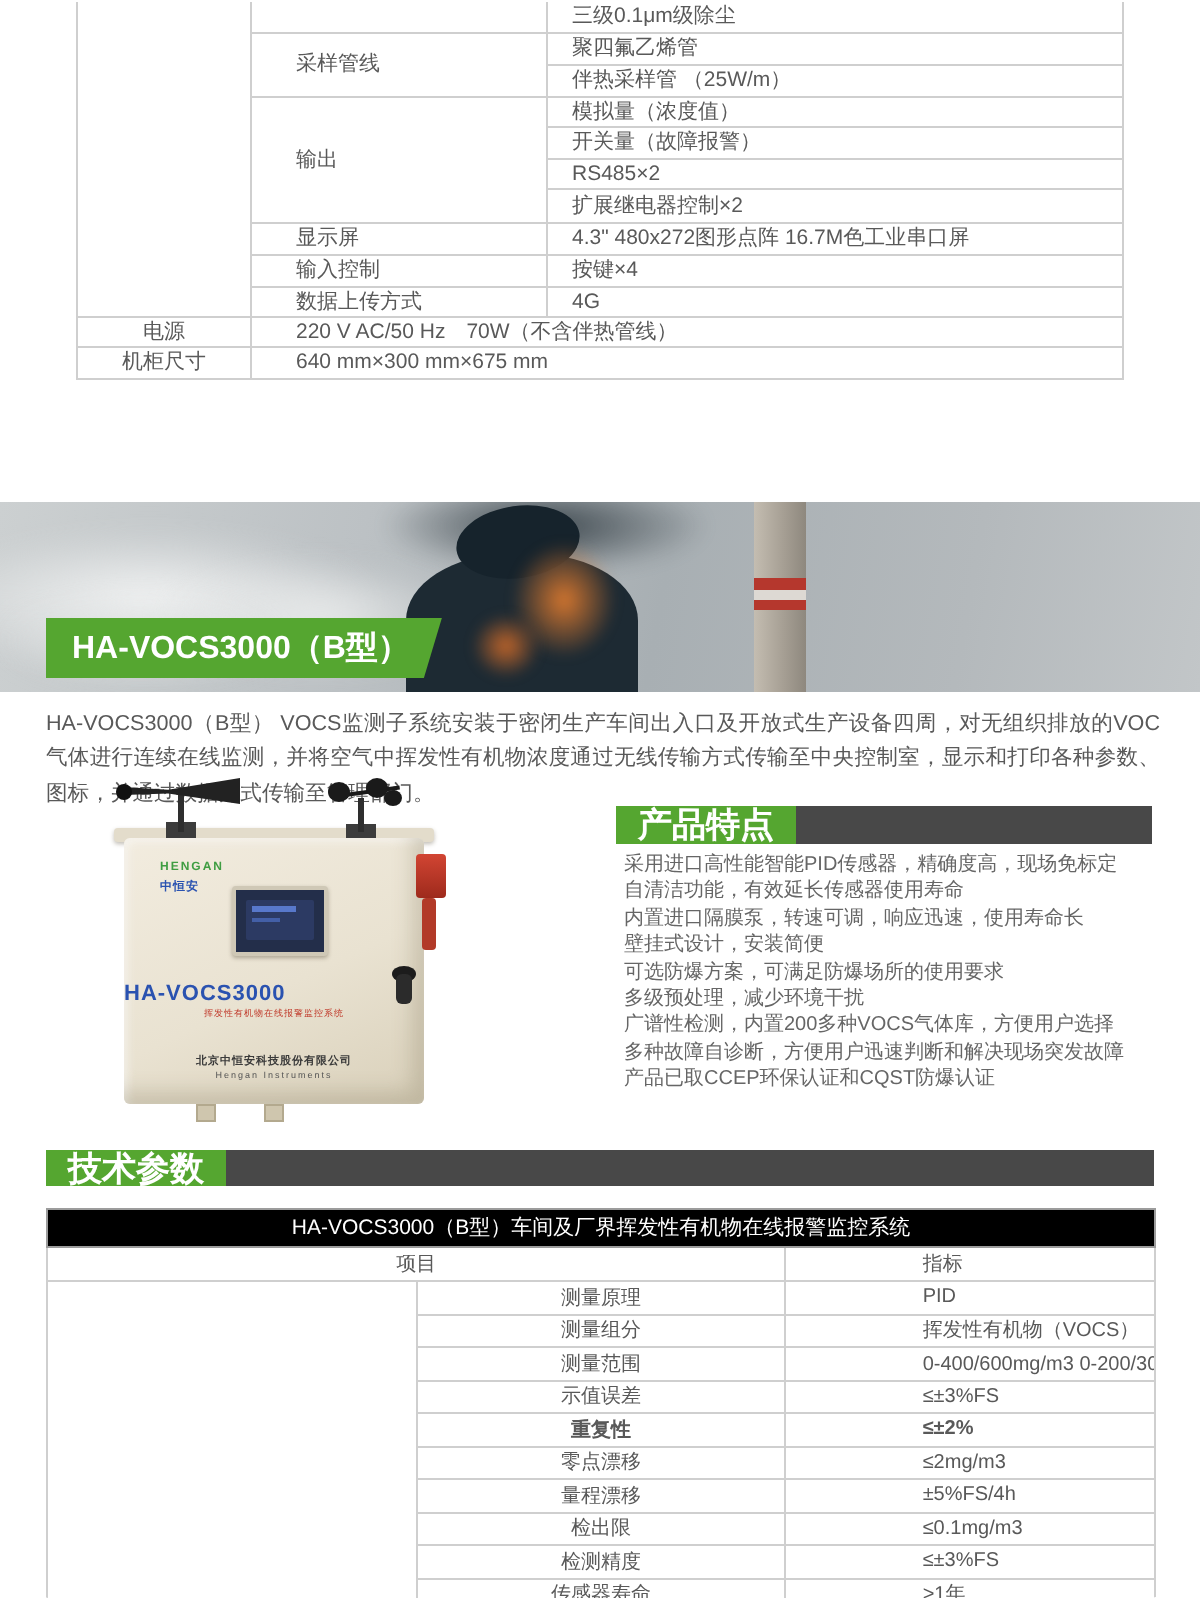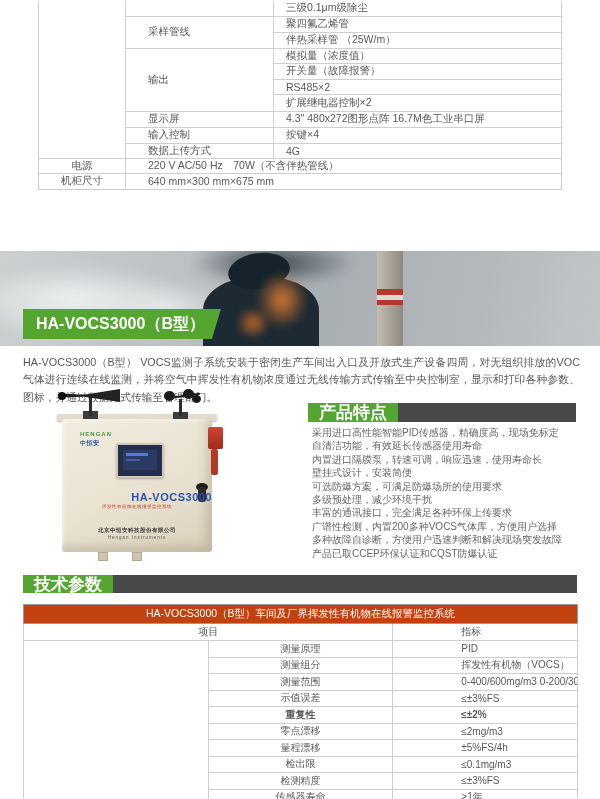--- a/index.html
+++ b/index.html
@@ -73,21 +73,21 @@
   .scr{position:absolute;left:76px;top:54px;width:48px;height:35px;background:#232e4a;border:2px solid #cfc8b6;
        border-radius:2px;box-shadow:0 1px 2px rgba(80,70,50,.4);}
   .scr-inner{position:absolute;left:5px;top:5px;width:34px;height:20px;background:#2c3a63;border-radius:1px;}
   .scr-line{position:absolute;left:8px;top:8px;width:22px;height:3px;background:#5d7fd6;opacity:.9;}
   .scr-line2{position:absolute;left:8px;top:14px;width:14px;height:2px;background:#4a69b8;opacity:.8;}
   .reddev{position:absolute;left:168px;top:38px;width:15px;height:22px;border-radius:2px;
           background:linear-gradient(#d24533,#9e2a1c);}
   .redpipe{position:absolute;left:171px;top:60px;width:7px;height:26px;background:#b23a28;border-radius:2px;}
   .handle{position:absolute;left:158px;top:98px;width:8px;height:15px;border-radius:3px;background:#2b2b2b;}
   .handle-knob{position:absolute;left:156px;top:94px;width:12px;height:8px;border-radius:50%;background:#1c1c1c;}
-  .model{position:absolute;left:22px;top:102px;width:150px;text-align:right;font-size:11px;font-weight:bold;
+  .model{position:absolute;left:22px;top:102px;width:150px;text-align:left;font-size:11px;font-weight:bold;
          color:#2a52b0;letter-spacing:.5px;}
   .model-sub{position:absolute;left:22px;top:115px;width:150px;text-align:center;font-size:4.5px;color:#c03a2b;
          letter-spacing:.5px;}
   .company{position:absolute;left:22px;top:138px;width:150px;text-align:center;font-size:5.5px;font-weight:bold;
          color:#3a3a3a;letter-spacing:.5px;}
   .company-en{position:absolute;left:22px;top:146px;width:150px;text-align:center;font-size:4.5px;color:#555;
          letter-spacing:1px;}
   .foot{position:absolute;top:163px;width:10px;height:9px;background:#cfc6ae;border:1px solid #b3a98e;}
   .foot-l{left:58px;}.foot-r{left:92px;}
 
@@ -100,21 +100,21 @@
   .tech-bar{left:23px;top:574px;width:554px;height:18px;}
 
   
   .feat-list{position:absolute;left:312px;top:425px;width:280px;font-size:10px;color:#666;
              line-height:13.4px;white-space:nowrap;}
 
   
   .param{position:absolute;left:23px;top:603px;width:555px;border-collapse:collapse;table-layout:fixed;}
   .param td{border:1px solid #cfcfcf;font-size:10px;color:#595959;vertical-align:middle;padding:0;
             overflow:hidden;white-space:nowrap;}
-  .param td.hd{background:#c2410c;color:#fff;text-align:center;font-size:10.5px;border-color:#9c9c9c;}
+  .param td.hd{background:#000000;color:#fff;text-align:center;font-size:10.5px;border-color:#9c9c9c;}
   .param td.pc1{width:91px;}
   .param td.pc2{width:126px;text-align:center;}
   .param td.pc3{width:338px;padding-left:68px;}
   .param td.item-hd{text-align:center;}
 </style>
 </head>
 <body>
 
 <div id="page">
 
@@ -223,21 +223,20 @@
     <div class="sec-green">产品特点</div>
     <div class="sec-dark"></div>
   </div>
   <div class="feat-list">
     <div>采用进口高性能智能PID传感器，精确度高，现场免标定</div>
     <div>自清洁功能，有效延长传感器使用寿命</div>
     <div>内置进口隔膜泵，转速可调，响应迅速，使用寿命长</div>
     <div>壁挂式设计，安装简便</div>
     <div>可选防爆方案，可满足防爆场所的使用要求</div>
     <div>多级预处理，减少环境干扰</div>
-    <div>丰富的通讯接口，完全满足各种环保上传要求</div>
     <div>广谱性检测，内置200多种VOCS气体库，方便用户选择</div>
     <div>多种故障自诊断，方便用户迅速判断和解决现场突发故障</div>
     <div>产品已取CCEP环保认证和CQST防爆认证</div>
   </div>
 
   <div class="sec-bar tech-bar">
     <div class="sec-green">技术参数</div>
     <div class="sec-dark"></div>
   </div>
 

